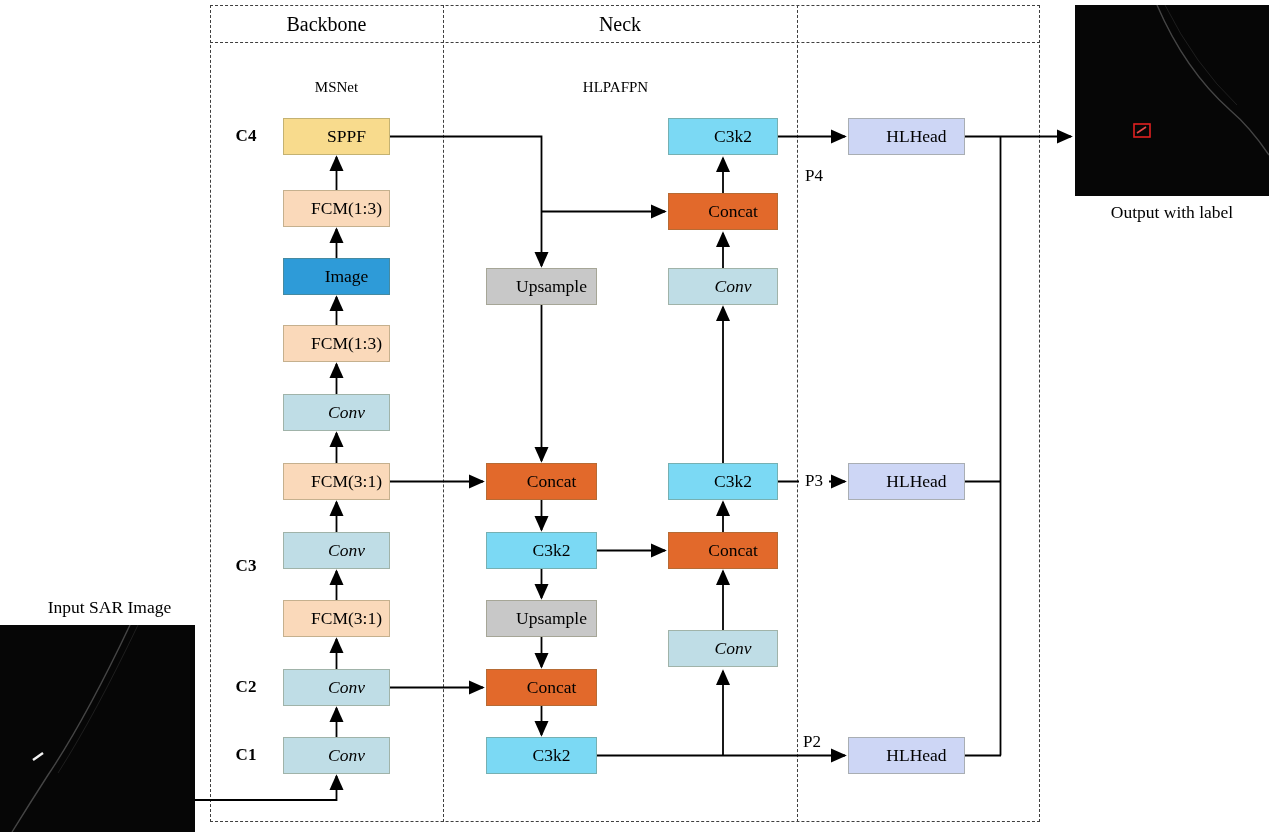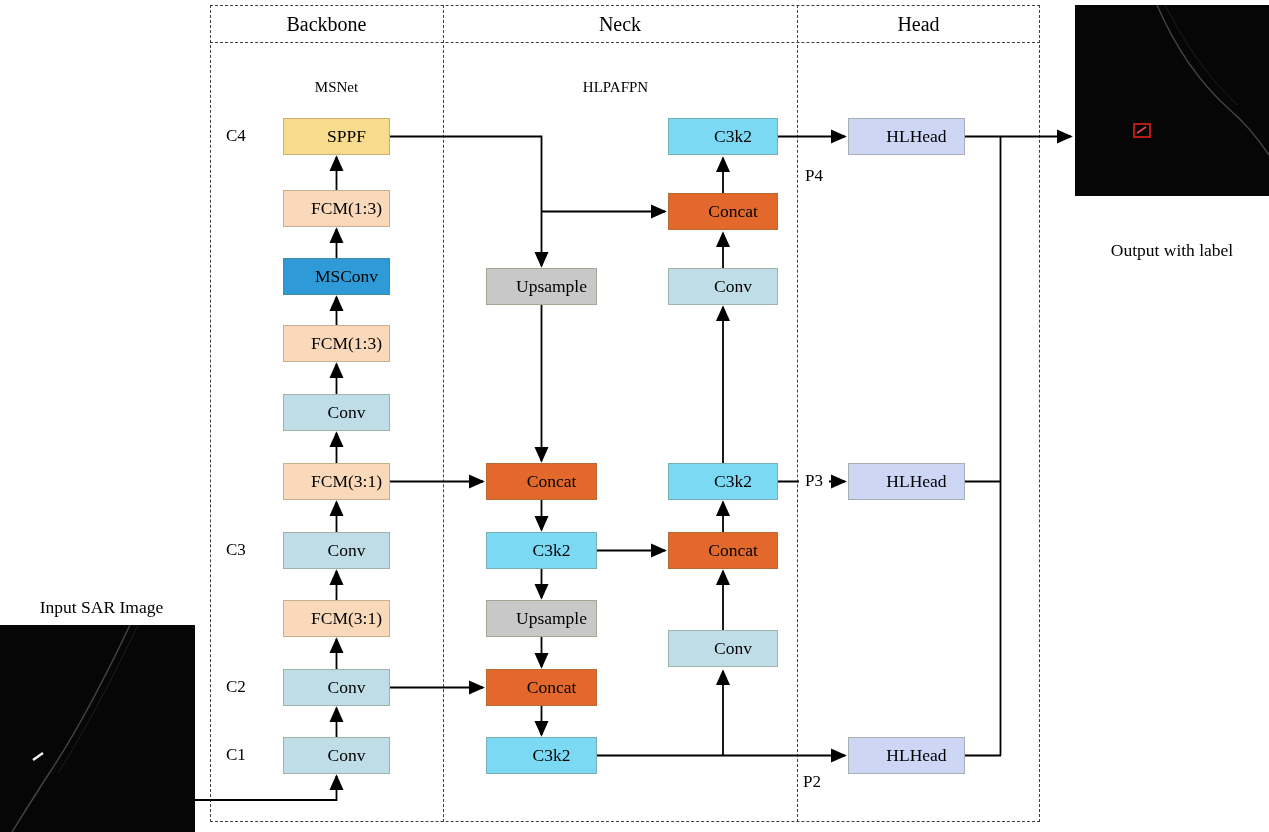--- a/index.html
+++ b/index.html
@@ -6,52 +6,51 @@
   html,body { background:#fff; }
   body { font-family:"Liberation Serif","DejaVu Serif",serif; color:#000; }
   .canvas { position:relative; width:1269px; height:832px; background:#fff; overflow:hidden; }
 
   .dashed-box { position:absolute; border:1.5px dashed #3f3f3f; }
   .vline { position:absolute; width:0; border-left:1.5px dashed #3f3f3f; }
   .hline { position:absolute; height:0; border-top:1.5px dashed #3f3f3f; }
 
   .sec-title { position:absolute; text-align:center; font-size:20px; line-height:24px; }
   .sub-title { position:absolute; text-align:center; font-size:15px; line-height:22px; }
-  .side-label { position:absolute; font-size:17px; line-height:20px; }
+  .side-label { position:absolute; text-align:center; font-size:17px; line-height:20px;font-weight:bold; }
   .p-label { position:absolute; text-align:center; font-size:17px; line-height:18px; background:#fff; padding:0 2px; }
-  .p-label.nobg { background:transparent;margin-top:40px; }
+  .p-label.nobg { background:transparent; }
   .caption { position:absolute; text-align:center; font-size:17.5px; line-height:21px; }
 
   .node { position:absolute; height:37px; display:flex; align-items:center; justify-content:center;
           font-size:17.5px; border:1px solid rgba(110,110,70,.38);padding-left:20px; }
   .node.sppf     { background:var(--c-sppf,#F8DB8D); }
   .node.fcm      { background:var(--c-fcm,#FAD9BA); }
   .node.msconv   { background:var(--c-msconv,#2E9BD8); }
-  .node.conv     { background:var(--c-conv,#BFDDE6); }
+  .node.conv     { background:var(--c-conv,#BFDDE6);font-style:italic; }
   .node.concat   { background:var(--c-concat,#E2692B); }
   .node.c3k2     { background:var(--c-c3k2,#7BD9F4); }
   .node.upsample { background:var(--c-upsample,#C8C8C8); }
   .node.hlhead   { background:var(--c-hlhead,#CDD6F5); }
 
   svg.arrows { position:absolute; left:0; top:0; pointer-events:none; }
   .sar { position:absolute; background:#060606; overflow:hidden; }
 </style>
 </head>
 <body>
 
 <div class="canvas">
 
   <div class="dashed-box" style="left:210px;top:5px;width:830px;height:817px;"></div>
   <div class="vline" style="left:443px;top:5px;height:817px;"></div>
   <div class="vline" style="left:797px;top:5px;height:817px;"></div>
   <div class="hline" style="left:210px;top:42px;width:830px;"></div>
 
   <div class="sec-title" style="left:443px;top:12px;width:354px;">Neck</div>
   <div class="sec-title" style="left:210px;top:12px;width:233px;">Backbone</div>
-  <div class="sec-title" style="left:797px;top:12px;width:243px;">Head</div>
   <div class="sub-title" style="left:283px;top:76px;width:107px;">MSNet</div>
   <div class="sub-title" style="left:538px;top:76px;width:155px;">HLPAFPN</div>
 
   <svg class="arrows" width="1269" height="832" viewBox="0 0 1269 832">
     <defs>
       <marker id="ah" markerWidth="9" markerHeight="8" refX="8" refY="4" orient="auto">
         <path d="M0,0 L9,4 L0,8 Z" fill="#000"></path>
       </marker>
     </defs>
     <g stroke="#000" stroke-width="1.8" fill="none">
@@ -95,21 +94,21 @@
 
       <path d="M965 136.5 L1071 136.5" marker-end="url(#ah)"></path>
       <path d="M965 481.5 L1001 481.5"></path>
       <path d="M965 755.5 L1001 755.5"></path>
       <path d="M1000.5 755.5 L1000.5 136.5"></path>
     </g>
   </svg>
 
   <div class="node sppf" style="left:283px;top:118px;width:107px;">SPPF</div>
   <div class="node fcm" style="left:283px;top:190px;width:107px;">FCM(1:3)</div>
-  <div class="node msconv" style="left:283px;top:258px;width:107px;">MSConv</div>
+  <div class="node msconv" style="left:283px;top:258px;width:107px;">Image</div>
   <div class="node fcm" style="left:283px;top:325px;width:107px;">FCM(1:3)</div>
   <div class="node conv" style="left:283px;top:394px;width:107px;">Conv</div>
   <div class="node fcm" style="left:283px;top:463px;width:107px;">FCM(3:1)</div>
   <div class="node conv" style="left:283px;top:532px;width:107px;">Conv</div>
   <div class="node fcm" style="left:283px;top:600px;width:107px;">FCM(3:1)</div>
   <div class="node conv" style="left:283px;top:669px;width:107px;">Conv</div>
   <div class="node conv" style="left:283px;top:737px;width:107px;">Conv</div>
 
   <div class="node upsample" style="left:486px;top:268px;width:111px;">Upsample</div>
   <div class="node concat" style="left:486px;top:463px;width:111px;">Concat</div>
@@ -123,40 +122,40 @@
   <div class="node conv" style="left:668px;top:268px;width:110px;">Conv</div>
   <div class="node c3k2" style="left:668px;top:463px;width:110px;">C3k2</div>
   <div class="node concat" style="left:668px;top:532px;width:110px;">Concat</div>
   <div class="node conv" style="left:668px;top:630px;width:110px;">Conv</div>
 
   <div class="node hlhead" style="left:848px;top:118px;width:117px;">HLHead</div>
   <div class="node hlhead" style="left:848px;top:463px;width:117px;">HLHead</div>
   <div class="node hlhead" style="left:848px;top:737px;width:117px;">HLHead</div>
 
   <div class="side-label" style="left:226px;top:126px;width:40px;">C4</div>
-  <div class="side-label" style="left:226px;top:540px;width:40px;">C3</div>
+  <div class="side-label" style="left:226px;top:556px;width:40px;">C3</div>
   <div class="side-label" style="left:226px;top:677px;width:40px;">C2</div>
   <div class="side-label" style="left:226px;top:745px;width:40px;">C1</div>
 
   <div class="p-label" style="left:799px;top:127px;width:30px;margin-top:40px;">P4</div>
   <div class="p-label" style="left:799px;top:472px;width:30px;font-family:Liberation Serif, serif;">P3</div>
   <div class="p-label nobg" style="left:797px;top:733px;width:30px;">P2</div>
 
-  <div class="caption" style="left:4px;top:597px;width:195px;">Input SAR Image</div>
+  <div class="caption" style="left:12px;top:597px;width:195px;">Input SAR Image</div>
   <div class="sar" style="left:0px;top:625px;width:195px;height:207px;">
     <svg width="195" height="207" viewBox="0 0 195 207">
       <path d="M130 0 Q 85 95 48 150 Q 30 178 12 207" stroke="#b9b9b9" stroke-opacity="0.35" stroke-width="1.4" fill="none"></path>
       <path d="M138 0 Q 95 90 58 148" stroke="#8a8a8a" stroke-opacity="0.18" stroke-width="1" fill="none"></path>
       <path d="M33 135 L43 128" stroke="#ffffff" stroke-opacity="0.95" stroke-width="2.4" fill="none"></path>
     </svg>
   </div>
 
   <div class="sar" style="left:1075px;top:5px;width:194px;height:191px;">
     <svg width="194" height="191" viewBox="0 0 194 191">
       <path d="M82 0 Q 110 65 155 105 Q 175 122 194 150" stroke="#b9b9b9" stroke-opacity="0.35" stroke-width="1.4" fill="none"></path>
       <path d="M90 0 Q 120 60 162 100" stroke="#8a8a8a" stroke-opacity="0.18" stroke-width="1" fill="none"></path>
       <rect x="59" y="119" width="16" height="13" fill="none" stroke="#E02020" stroke-width="1.6"></rect>
       <path d="M62 128 L71 122" stroke="#ff5050" stroke-opacity="0.9" stroke-width="1.6" fill="none"></path>
     </svg>
   </div>
-  <div class="caption" style="left:1075px;top:202px;width:194px;margin-top:38px;">Output with label</div>
+  <div class="caption" style="left:1075px;top:202px;width:194px;">Output with label</div>
 
 </div>
 
 </body></html>

